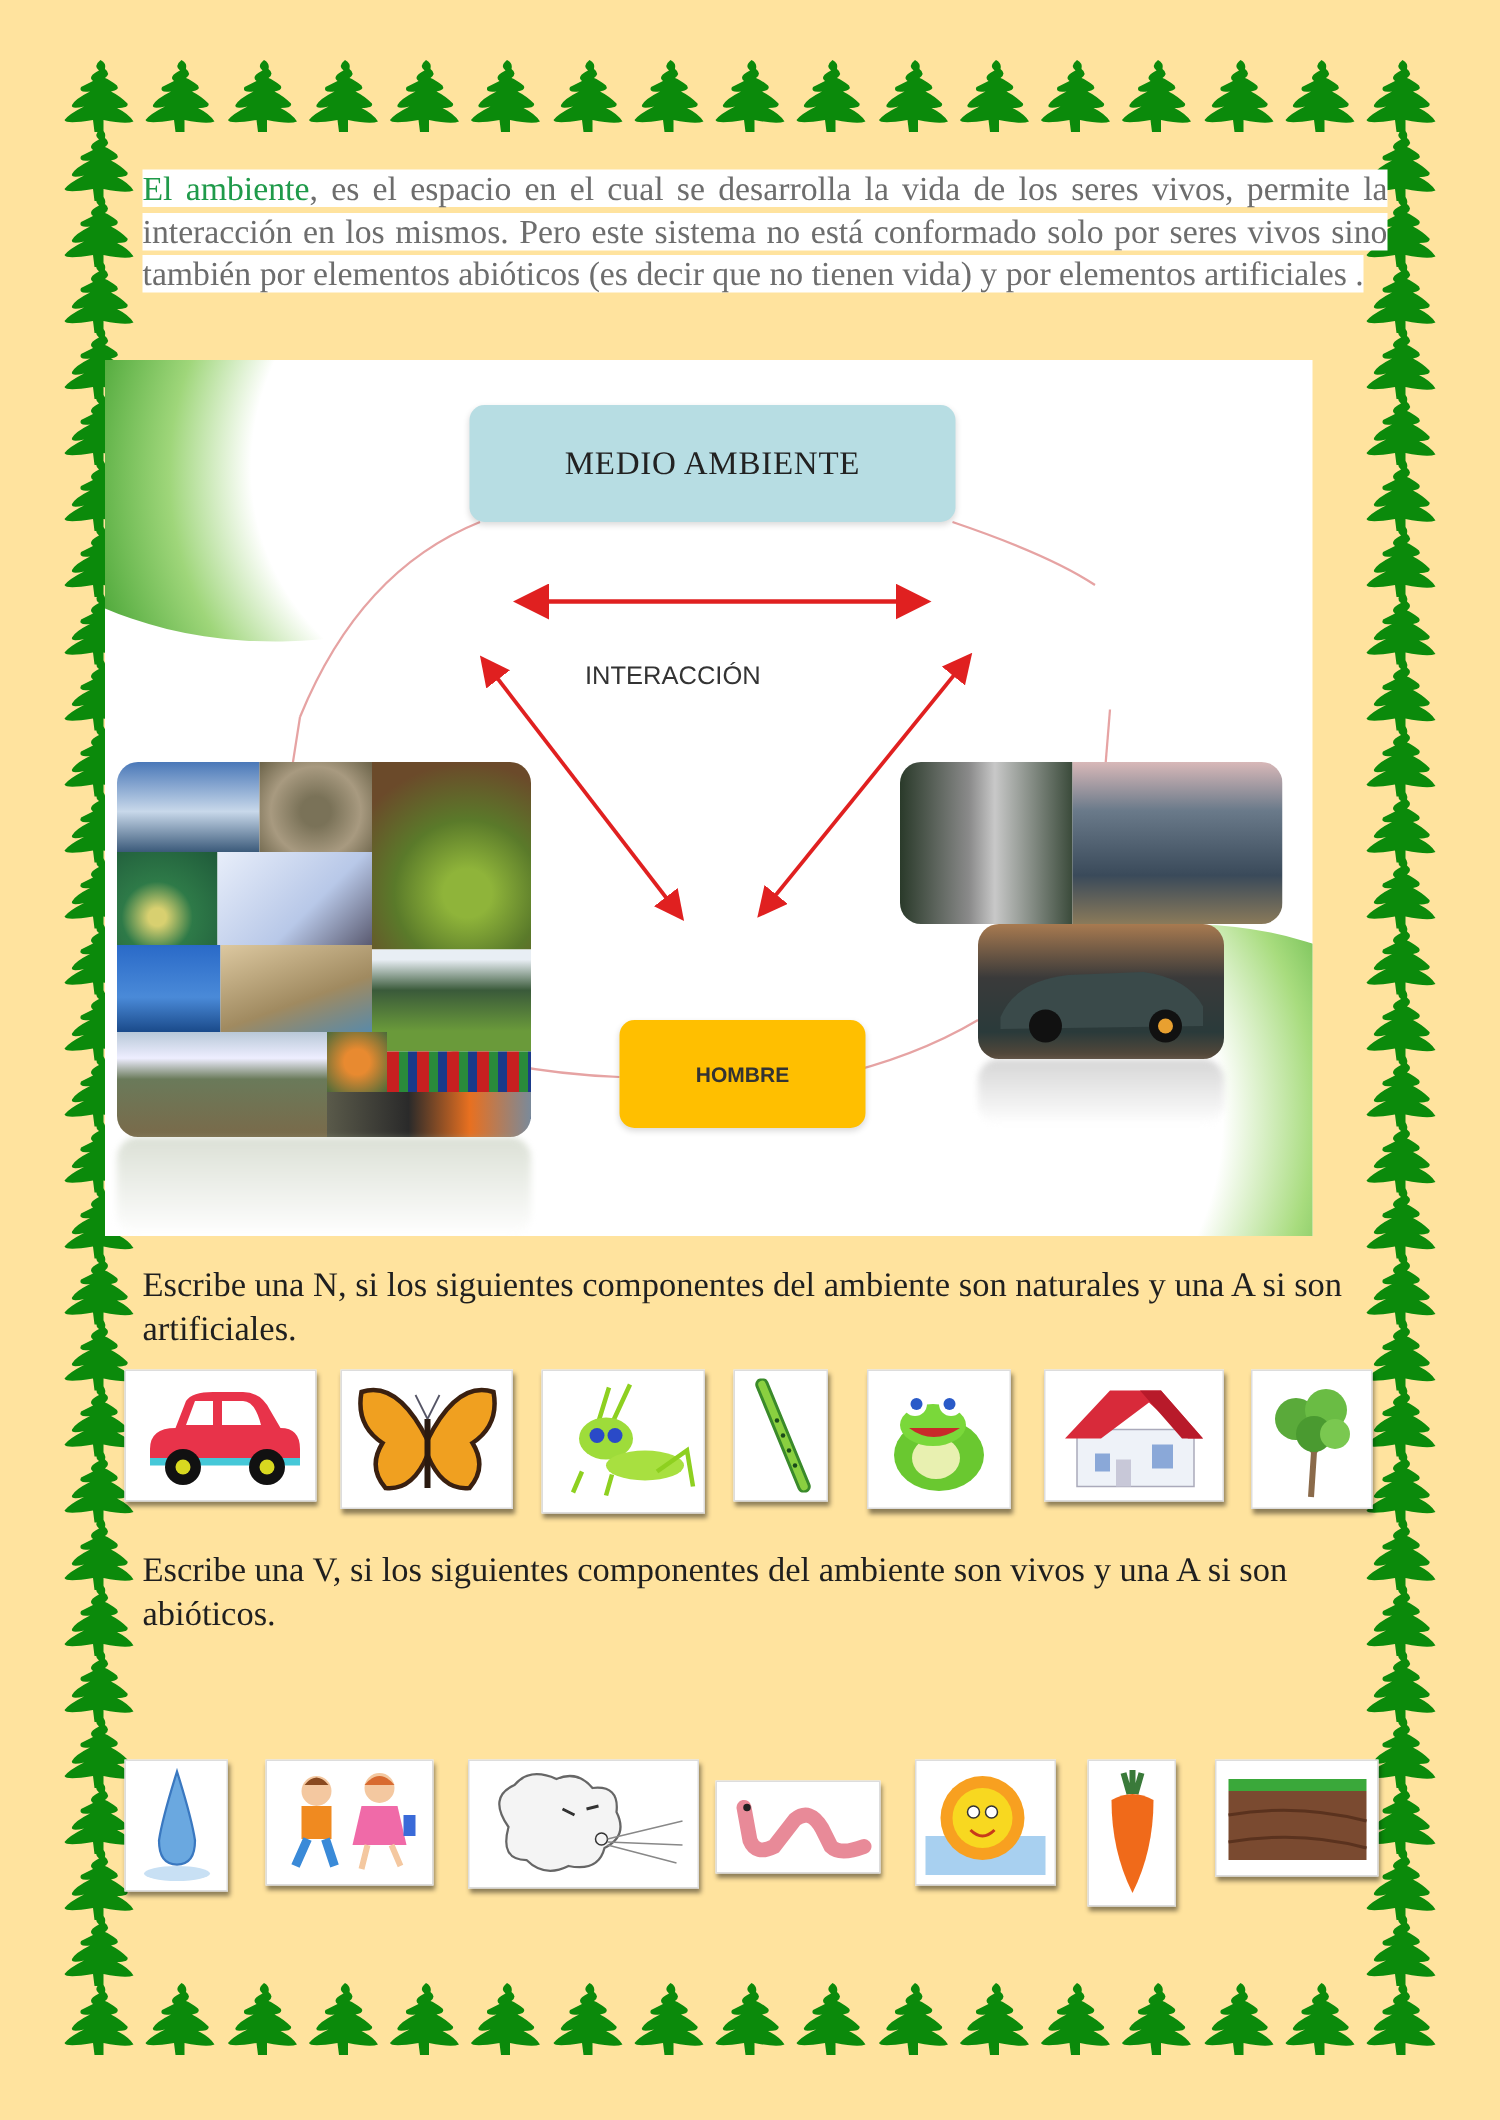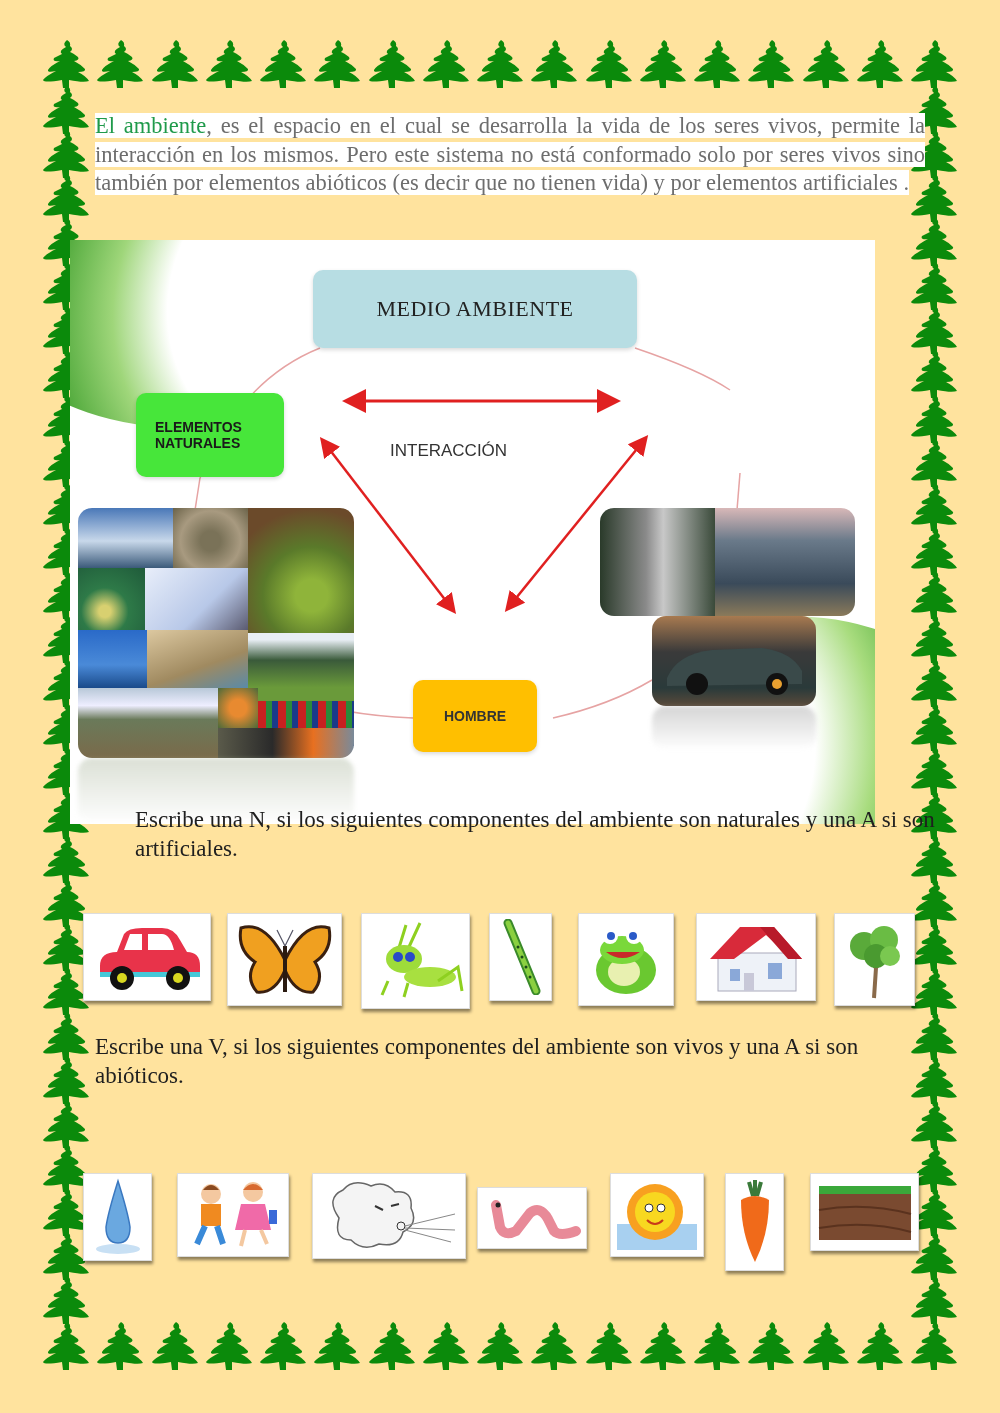--- a/index.html
+++ b/index.html
@@ -5,25 +5,25 @@
   html,body{margin:0;padding:0;}
   body{width:1000px;height:1413px;background:#FFE39E;position:relative;overflow:hidden;font-family:"DejaVu Serif",serif;}
   .tree{position:absolute;width:52px;height:52px;}
   .tree svg{width:100%;height:100%;display:block;}
   #intro{position:absolute;left:95px;top:112px;width:830px;font-family:"Liberation Serif","DejaVu Serif",serif;font-size:22.5px;line-height:28.5px;color:#6d6d6d;text-align:justify;}
   #intro span.hl{background:#ffffff;box-decoration-break:clone;-webkit-box-decoration-break:clone;}
   #intro .kw{color:#1f9a4a;}
   #diagram{position:absolute;left:70px;top:240px;width:805px;height:584px;background:#fff;overflow:hidden;}
   .swoosh-tl{position:absolute;left:-120px;top:-240px;width:560px;height:420px;border-radius:50%;background:radial-gradient(ellipse at 70% 80%,#ffffff 0%,#ffffff 38%,#9fd67a 48%,#3a9d2a 62%,#1e7d1a 80%);transform:rotate(-18deg);}
   .swoosh-br{position:absolute;right:-140px;bottom:-220px;width:520px;height:420px;border-radius:50%;background:radial-gradient(ellipse at 30% 20%,#ffffff 0%,#ffffff 40%,#a8dc7e 52%,#3da22c 66%,#1d7a18 82%);transform:rotate(-22deg);}
-  .dbox{position:absolute;display:flex;align-items:center;justify-content:center;text-align:left;border-radius:10px;box-shadow:0 2px 4px rgba(0,0,0,.15);}
+  .dbox{position:absolute;display:flex;align-items:center;justify-content:center;text-align:right;border-radius:10px;box-shadow:0 2px 4px rgba(0,0,0,.15);}
   #box-medio{left:243px;top:30px;width:324px;height:78px;background:#b7dde3;font-family:"Liberation Serif",serif;font-size:22px;letter-spacing:0.5px;color:#222;}
   #box-nat{left:66px;top:153px;width:148px;height:84px;background:#47e63a;font-family:"Liberation Sans",sans-serif;font-weight:bold;font-size:14px;line-height:16px;color:#1a1a1a;}
   #box-art{left:590px;top:143px;width:132px;height:90px;background:#9b9be0;font-family:"Liberation Sans",sans-serif;font-weight:bold;font-size:14px;line-height:16px;color:#1a1a1a;}
-  #box-hombre{left:343px;top:440px;width:124px;height:72px;background:#ffbf00;font-family:"Liberation Sans",sans-serif;font-weight:bold;font-size:14px;color:#333;}
+  #box-hombre{left:343px;top:440px;width:164px;height:72px;background:#ffbf00;font-family:"Liberation Sans",sans-serif;font-weight:bold;font-size:14px;color:#333;}
   #interaccion{position:absolute;left:320px;top:201px;font-family:"Liberation Sans",sans-serif;font-size:17px;color:#333;}
   #diagram svg.lines{position:absolute;left:0;top:0;}
   .collage{position:absolute;border-radius:14px;overflow:hidden;}
   .refl{position:absolute;opacity:.35;filter:blur(2px);border-radius:14px;overflow:hidden;}
   .tile{position:absolute;}
   .instr{position:absolute;left:95px;width:820px;font-family:"Liberation Serif","DejaVu Serif",serif;font-size:23px;line-height:29px;color:#1f1f1f;}
   .card{position:absolute;background:#fff;box-shadow:1px 3px 3px rgba(0,0,0,.45);border:1px solid #ddd;display:flex;align-items:center;justify-content:center;}
   .card svg{display:block;}
 </style>
 </head>
@@ -504,23 +504,20 @@
     <path d="M215,455 Q270,475 343,478" stroke="#e6a3a3" stroke-width="1.5" fill="none"></path>
     <path d="M483,478 Q540,465 582,440" stroke="#e6a3a3" stroke-width="1.5" fill="none"></path>
 
     <line x1="278" y1="161" x2="545" y2="161" stroke="#e02020" stroke-width="3" marker-start="url(#ah)" marker-end="url(#ah)"></line>
     <line x1="253" y1="201" x2="383" y2="370" stroke="#e02020" stroke-width="2.5" marker-start="url(#ah)" marker-end="url(#ah)"></line>
     <line x1="575" y1="199" x2="438" y2="368" stroke="#e02020" stroke-width="2.5" marker-start="url(#ah)" marker-end="url(#ah)"></line>
   </svg>
 
   <div id="box-medio" class="dbox">
       <span>MEDIO AMBIENTE</span>
-    </div>
-  <div id="box-nat" class="dbox">
-      <span style="width:110px">ELEMENTOS NATURALES</span>
     </div>
   <div id="interaccion">INTERACCIÓN</div>
   <div id="box-hombre" class="dbox">
       <span>HOMBRE</span>
     </div>
 
   <div class="collage" style="left:8px;top:268px;width:276px;height:250px;">
     <div class="tile" style="left:0;top:0;width:95px;height:60px;background:linear-gradient(#4a78b8,#c8d8ea 55%,#3b5a7a);"></div>
     <div class="tile" style="left:95px;top:0;width:75px;height:60px;background:radial-gradient(circle at 50% 55%,#7a7258 20%,#a89a80 60%,#6a6248);"></div>
     <div class="tile" style="left:170px;top:0;width:106px;height:125px;background:radial-gradient(circle at 60% 70%,#8fb43a 15%,#5a7a2a 45%,#6b4a2a 80%);"></div>
@@ -544,21 +541,21 @@
     <svg width="164" height="90">
         <path d="M15,62 Q25,38 60,34 L110,32 Q140,36 150,55 L150,68 L15,70 z" fill="#3a4a4a"></path>
         <circle cx="45" cy="68" r="11" fill="#111"></circle>
         <circle cx="125" cy="68" r="11" fill="#111"></circle>
         <circle cx="125" cy="68" r="5" fill="#e8a030"></circle>
       </svg>
   </div>
   <div class="refl" style="left:582px;top:466px;width:164px;height:44px;background:linear-gradient(#8a8a8a,#ffffff);"></div>
 </div>
 
-<div class="instr" style="top:805px;margin-left:40px;">Escribe una N, si los siguientes componentes del ambiente son naturales y una A si son artificiales.</div>
+<div class="instr" style="top:842px;">Escribe una N, si los siguientes componentes del ambiente son naturales y una A si son artificiales.</div>
 
 <div class="card" style="left:83px;top:913px;width:126px;height:86px;">
   <svg width="110" height="70">
       <path d="M8,44 Q8,30 25,30 L32,12 Q36,6 50,6 L70,6 Q82,6 88,18 L95,30 Q108,30 108,44 L108,54 L8,54 z" fill="#e8334a"></path>
       <rect x="8" y="50" width="100" height="5" fill="#45c8d8"></rect>
       <path d="M38,12 L50,12 L50,28 L32,28 z M56,12 L70,12 Q78,12 82,28 L56,28 z" fill="#fff"></path>
       <circle cx="30" cy="56" r="12" fill="#111"></circle>
       <circle cx="30" cy="56" r="5" fill="#d8d820"></circle>
       <circle cx="86" cy="56" r="12" fill="#111"></circle>
       <circle cx="86" cy="56" r="5" fill="#d8d820"></circle>

